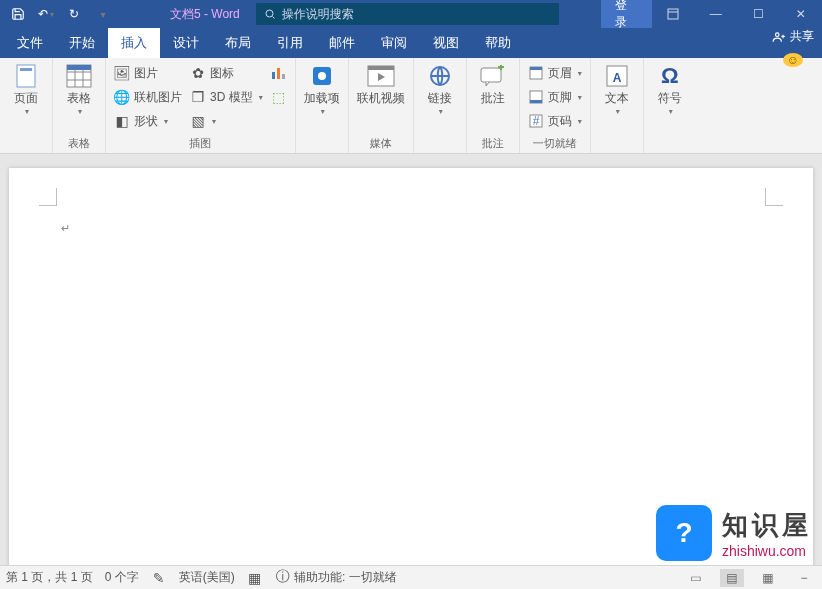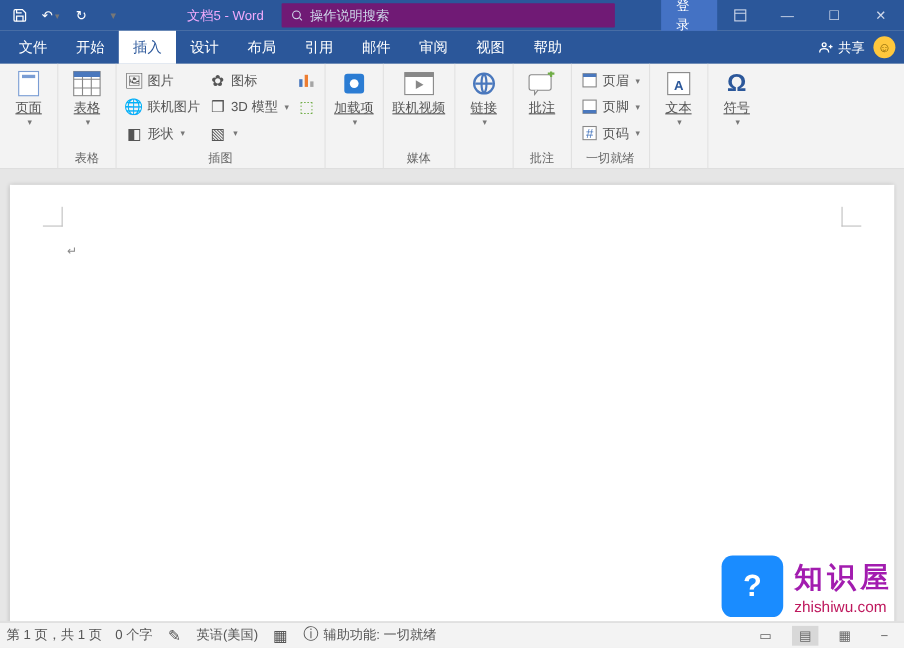--- a/index.html
+++ b/index.html
@@ -2,39 +2,39 @@
 <html><head>
 <meta charset="utf-8">
 <style>
 * { margin: 0; padding: 0; box-sizing: border-box; font-family: "Microsoft YaHei", "Segoe UI", sans-serif; font-size: 12px; }
 body { width: 822px; height: 589px; background: #e6e6e6; overflow: hidden; position: relative; }
 
 .titlebar { height: 28px; background: #2b579a; display: flex; align-items: center; color: #fff; }
 .qat { display: flex; align-items: center; gap: 4px; padding: 0 6px; }
 .qat-btn { width: 24px; height: 24px; display: flex; align-items: center; justify-content: center; color: #fff; cursor: pointer; }
 .doc-title { flex: 0 0 auto; margin: 0 6px 0 50px; color: #f0abfc; font-size: 12px; }
-.search-box { background: #701a75; width: 312px; height: 22px; display: flex; align-items: center; padding: 0 8px; color: #cfd8ea; margin-left: 10px; border-radius: 1px; }
+.search-box { background: #0c4a6e; width: 312px; height: 22px; display: flex; align-items: center; padding: 0 8px; color: #cfd8ea; margin-left: 10px; border-radius: 1px; }
 .search-box span { margin-left: 6px; }
 .titlebar-right { margin-left: auto; display: flex; align-items: center; padding-left: 42px; }
 .login-btn { background: #4472c4; height: 28px; padding: 0 14px; display: flex; align-items: center; color:#fff; cursor:pointer; font-size:12px;}
 .win-btn { width: 44px; height: 28px; display:flex; align-items:center; justify-content:center; color:#cfd8ea; cursor:pointer; font-size:12px;}
 
 .tabbar { height: 30px; background: #2b579a; display: flex; align-items: stretch; color: #fff; padding-left: 4px; text-align: center; }
 .tab { padding: 0 13px; display: flex; align-items: center; cursor: pointer; font-size: 13px; }
 .tab.active { background: #ffffff; color: #2b579a; }
-.tabbar-right { margin-left: auto; display:flex; align-items:center; padding-right:8px; gap:8px; }
+.tabbar-right { margin-left: auto; display:flex; align-items:center; padding-right:8px; gap:8px;flex-direction:column; }
 .share { display:flex; align-items:center; gap:4px; font-size:12px; cursor:pointer;}
 .smiley { width:20px; height:20px; border-radius:50%; background:#ffc83d; display:flex; align-items:center; justify-content:center; color:#7a5900; cursor:pointer;}
 
 .ribbon { height: 96px; background: #f3f3f3; border-bottom: 1px solid #d4d4d4; display: flex; }
 .group { border-right: 1px solid #e1e1e1; padding: 4px 6px 2px 6px; display: flex; flex-direction: column; }
 .group-body { flex: 1; display: flex; align-items: flex-start; gap: 4px; }
 .group-label { text-align: center; color: #666; font-size: 11px; padding-top: 2px; }
 .big-btn { width: 40px; display: flex; flex-direction: column; align-items: center; gap: 2px; cursor: pointer; color:#444; }
-.big-btn .lbl { font-size: 12px; color:#555; text-align:center; line-height:13px;text-decoration:underline;}
+.big-btn .lbl { font-size: 12px; color:#555; text-align:center; line-height:13px;}
 .small-btn { display: flex; align-items: center; gap: 4px; cursor: pointer; color:#555; height: 22px; padding: 0 2px;}
 .small-btn .lbl { font-size: 12px; }
 .vstack { display: flex; flex-direction: column; gap: 2px; }
 .drop { font-size: 8px; color:#777; margin-left:2px;}
 .icon { width: 28px; height: 28px; display:flex; align-items:center; justify-content:center; font-size:20px;}
 .icon16 { width: 16px; height: 16px; display:inline-flex; align-items:center; justify-content:center; font-size:14px;}
 
 .canvas-area { position:absolute; top:154px; bottom:24px; left:0; right:0; background:#e6e6e6; display:flex; justify-content:center; overflow:hidden;}
 .page { background:#fff; width: 804px; height:100%; margin-top: 14px; position:relative; box-shadow: 0 0 4px rgba(0,0,0,.2);}
 .corner { position:absolute; width:18px; height:18px; border-color:#bfbfbf;}
@@ -43,21 +43,21 @@
 .cursor-mark { position:absolute; top:54px; left:52px; color:#888; font-size:11px;}
 
 .statusbar { position:absolute; bottom:0; left:0; right:0; height:24px; background:#f3f3f3; border-top:1px solid #d4d4d4; display:flex; align-items:center; padding:0 6px; gap:12px; color:#555; font-size:12px;}
 .statusbar .spacer { flex:1; }
 .view-btn { width:24px; height:18px; display:flex; align-items:center; justify-content:center; color:#666; cursor:pointer;}
 .view-btn.active { background:#d8d8d8;}
 
 .watermark { position:absolute; right:10px; bottom:28px; display:flex; align-items:center; gap:10px; color:#fff; pointer-events:none;}
 .wm-icon { width:56px; height:56px; border-radius:10px; background:#1a8cff; display:flex; align-items:center; justify-content:center; font-size:28px; color:#fff; font-weight:bold;}
 .wm-text { display:flex; flex-direction:column; color:#1a8cff;}
-.wm-text .t1 { font-size:26px; font-weight:bold; letter-spacing:4px; color:#a21caf;}
+.wm-text .t1 { font-size:26px; font-weight:bold; letter-spacing:4px; color:#404040;}
 .wm-text .t2 { font-size:14px; color:#be185d;}
 </style>
 </head>
 <body>
 
 <div class="titlebar">
   <div class="qat">
     <div class="qat-btn">
         <svg width="14" height="14" viewBox="0 0 24 24" fill="none" stroke="#fff" stroke-width="2">
           <path d="M19 21H5a2 2 0 0 1-2-2V5a2 2 0 0 1 2-2h11l5 5v11a2 2 0 0 1-2 2z"></path>

